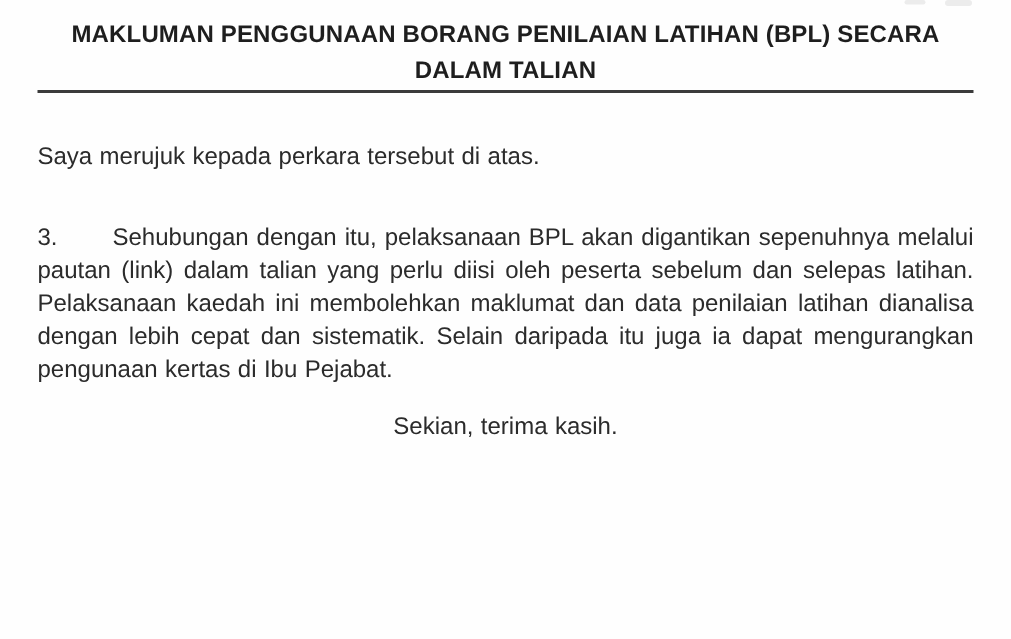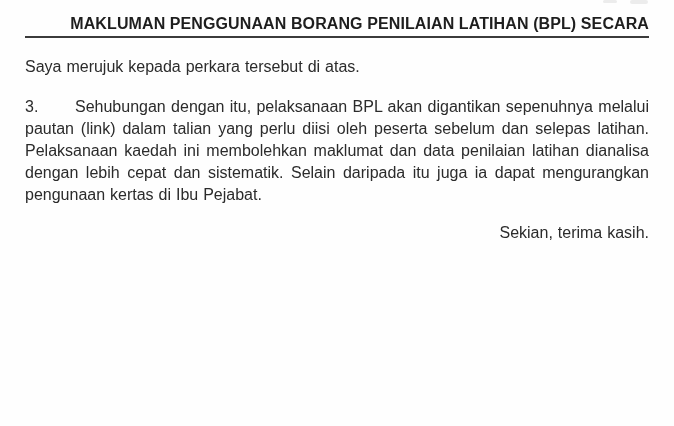--- a/index.html
+++ b/index.html
@@ -13,60 +13,61 @@
   .page {
     position: relative;
     width: 674px;
     height: 426px;
     background: var(--bg);
     overflow: hidden;
     font-family: "Liberation Sans", "DejaVu Sans", sans-serif;
   }
   .inner { padding: 12px 25px 0 25px; }
   .title {
-    text-align: right;
+    text-align: center;
     font-weight: 700;
     font-size: 16px;
     line-height: 24px;
     letter-spacing: 0.1px;
     color: var(--title);
   }
   .rule {
     height: 0;
     border-bottom: 2px solid var(--rule);
   }
   .para {
-    margin-top: 18px;
+    margin-top: 32px;
     font-size: 16px;
     line-height: 22px;
     text-align: justify;
     color: var(--text);
     word-spacing: 0.5px;
   }
   .para .num { display: inline-block; width: 50px; }
-  .para.closing { margin-top: 16px; text-align: right; }
+  .para.closing { margin-top: 16px; text-align: center; }
   .artifact {
     position: absolute;
     background: #ececec;
     border-radius: 2px;
   }
   .artifact.a1 { left: 603px; top: 0; width: 14px; height: 3px; }
   .artifact.a2 { left: 630px; top: 0; width: 18px; height: 4px; }
 </style>
 </head>
 <body>
 
 <div class="page">
   <div class="artifact a1"></div>
   <div class="artifact a2"></div>
 
   <div class="inner">
 
     <header class="title">
       <div>MAKLUMAN PENGGUNAAN BORANG PENILAIAN LATIHAN (BPL) SECARA</div>
+      <div>DALAM TALIAN</div>
     </header>
 
     <div class="rule"></div>
 
     <p class="para">
       <span>Saya merujuk kepada perkara tersebut di atas.</span>
     </p>
 
 
     <p class="para">

